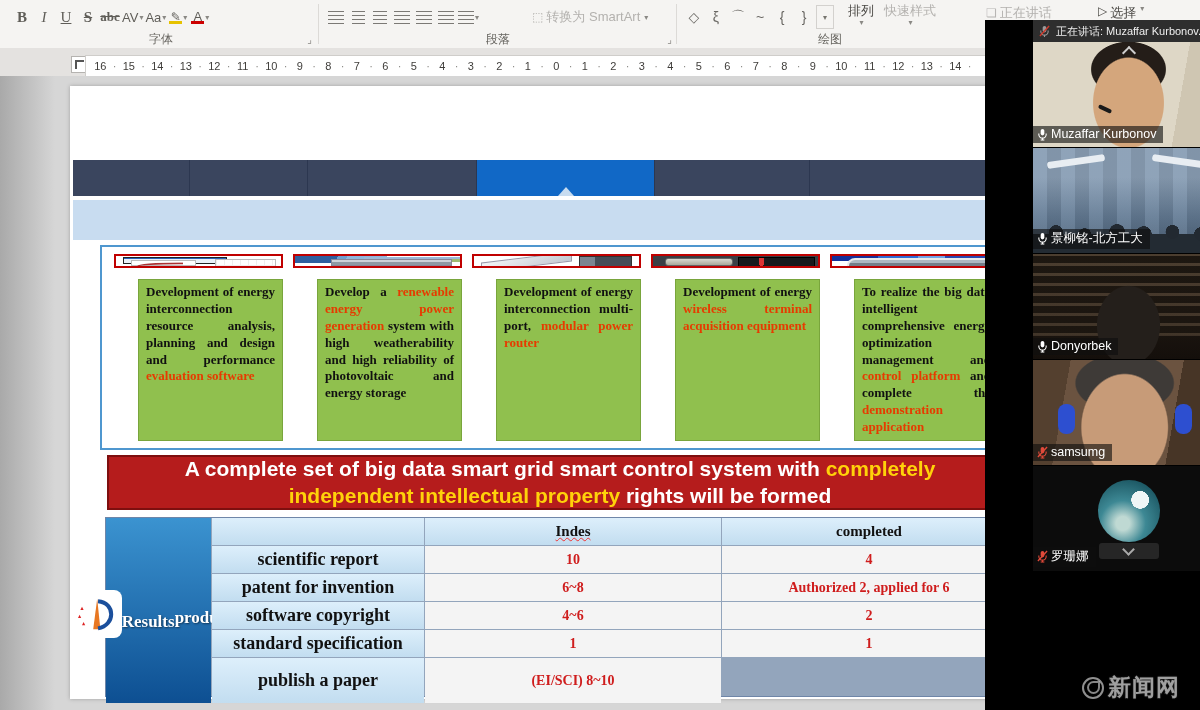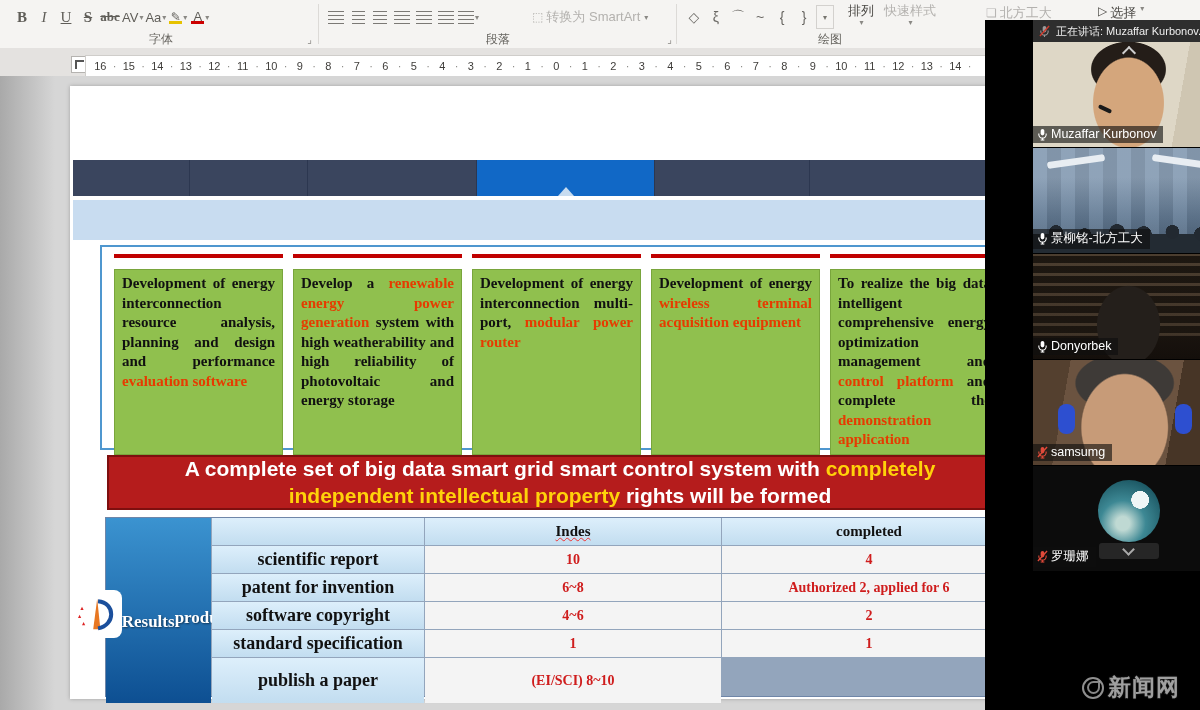--- a/index.html
+++ b/index.html
@@ -78,22 +78,22 @@
   .img4{background:#3a3f45;}
   .img4 .a{left:7%;top:16%;width:40%;height:60%;background:linear-gradient(#d9d9d0,#a9a99a);border:1px solid #666;border-radius:3px;}
   .img4 .b{right:2%;top:7%;width:45%;height:86%;background:
       radial-gradient(circle 3px at 30% 30%,#d33 97%,transparent),
       radial-gradient(circle 3px at 30% 60%,#d33 97%,transparent),#17191c;border:1px solid #000;}
   .img5 .a{left:0;top:0;width:100%;height:48%;background:
       linear-gradient(100deg,#15309a 0 28%,#2c6bd6 28% 52%,#6fa4e8 52% 68%,#2848b0 68%);}
   .img5 .b{left:9%;bottom:0;width:91%;height:62%;background:linear-gradient(#adb9c2 0 45%,#747f89 45%);
       border:2px solid #e9e9e9;border-radius:9px 9px 0 0;border-bottom:none;}
   .txtbox{flex:1;background:#90c04e;border:1px solid #79a53c;padding:4px 7px;box-sizing:border-box;
-      font-family:"Liberation Serif",serif;font-weight:bold;font-size:15px;line-height:1.3;
-      text-align:justify;color:#111;}
+      font-family:"Liberation Serif",serif;font-weight:bold;font-size:13px;line-height:1.3;
+      text-align:justify;color:#111;margin-left:24px;}
   .txtbox .red{color:#e63b00;}
 
   
   #banner{left:107px;top:455px;width:906px;height:55px;background:#b51c1c;border:2px solid #7e0f0f;
       box-sizing:border-box;display:flex;align-items:center;justify-content:flex-start;text-align:center;
       font-weight:bold;font-size:21px;line-height:1.25;color:#fff;padding:0 30px;}
   #banner .yellow{color:#ffd20a;}
 
   
   #results-table{left:105px;top:517px;width:907px;height:180px;display:grid;
@@ -278,21 +278,21 @@
     <span class="gray-cmd">
         <span style="font-size:12px;">⬚</span>
       <span>转换为 SmartArt</span>
       <span class="dd">▾</span>
       </span>
   </div>
 
   <div class="abs" style="left:986px;top:4px;">
     <span class="gray-cmd">
         <span style="font-size:12px;color:#b8b6b4;">❏</span>
-      <span>北方工大</span>
+      <span>正在讲话</span>
       </span>
   </div>
   <div class="abs" style="left:1098px;top:4px;">
     <span class="dark-cmd">
         <span style="font-size:12px;">▷</span>
       <span>选择</span>
       <span class="dd">▾</span>
       </span>
   </div>
 </div>

